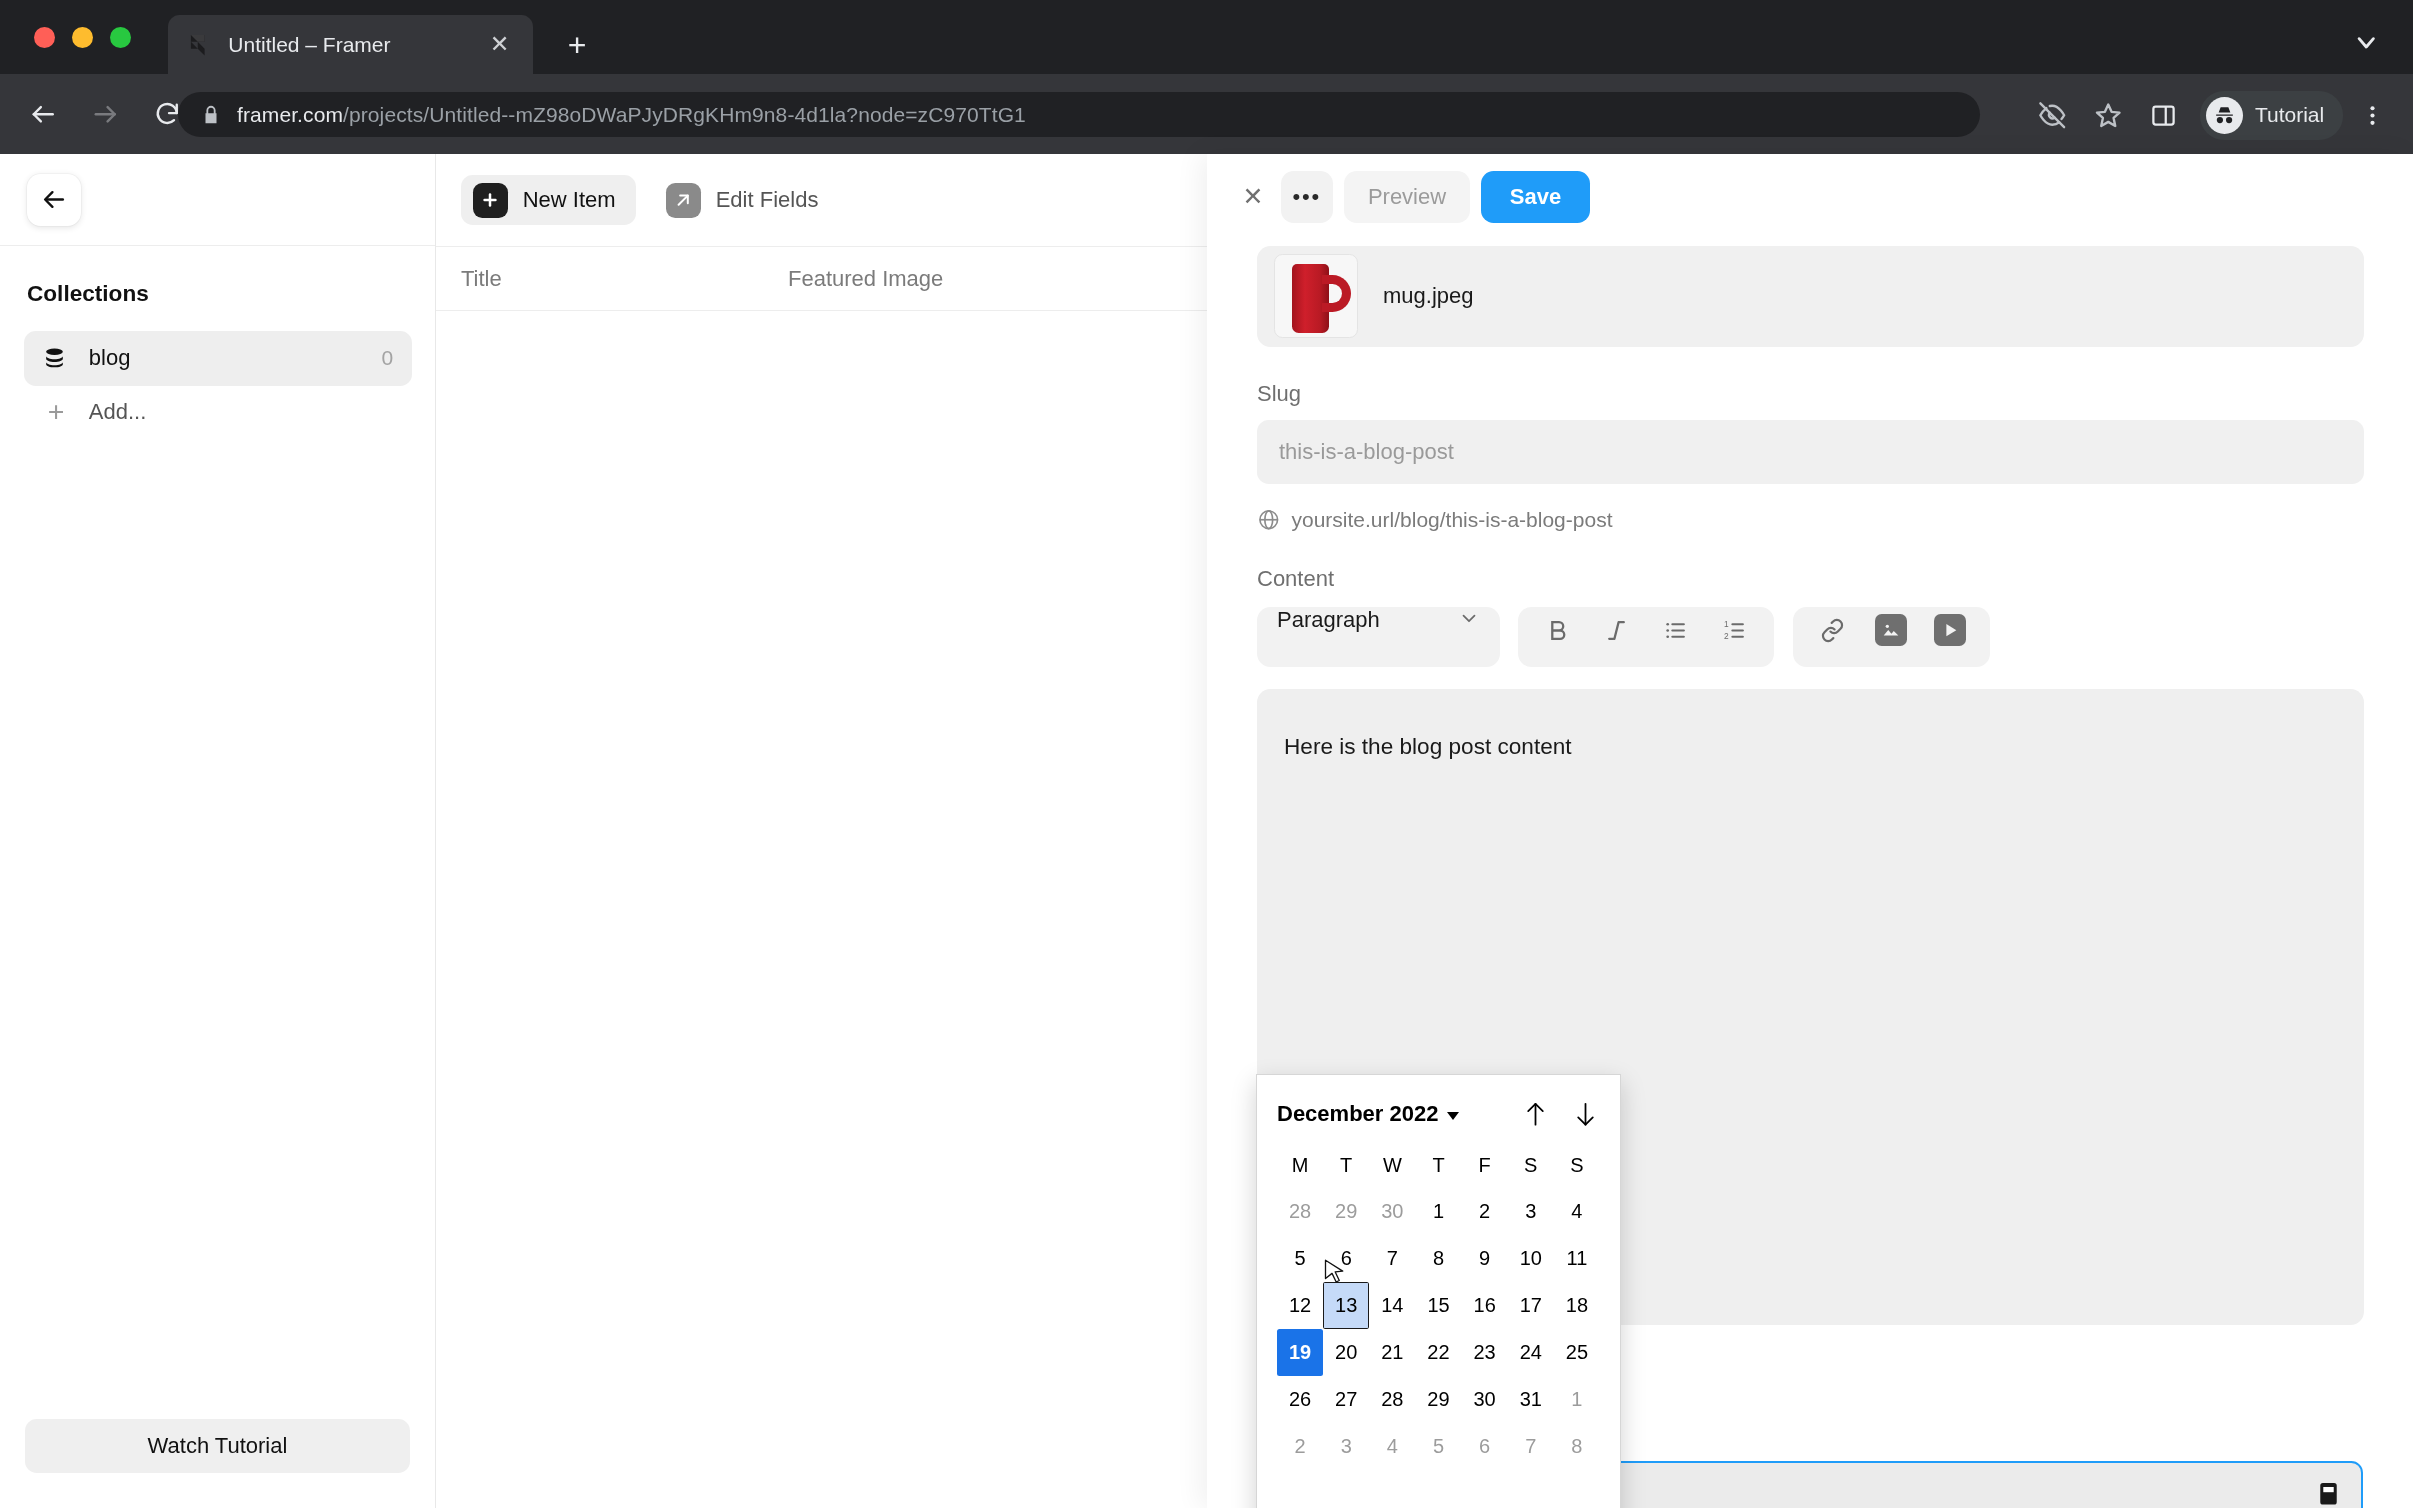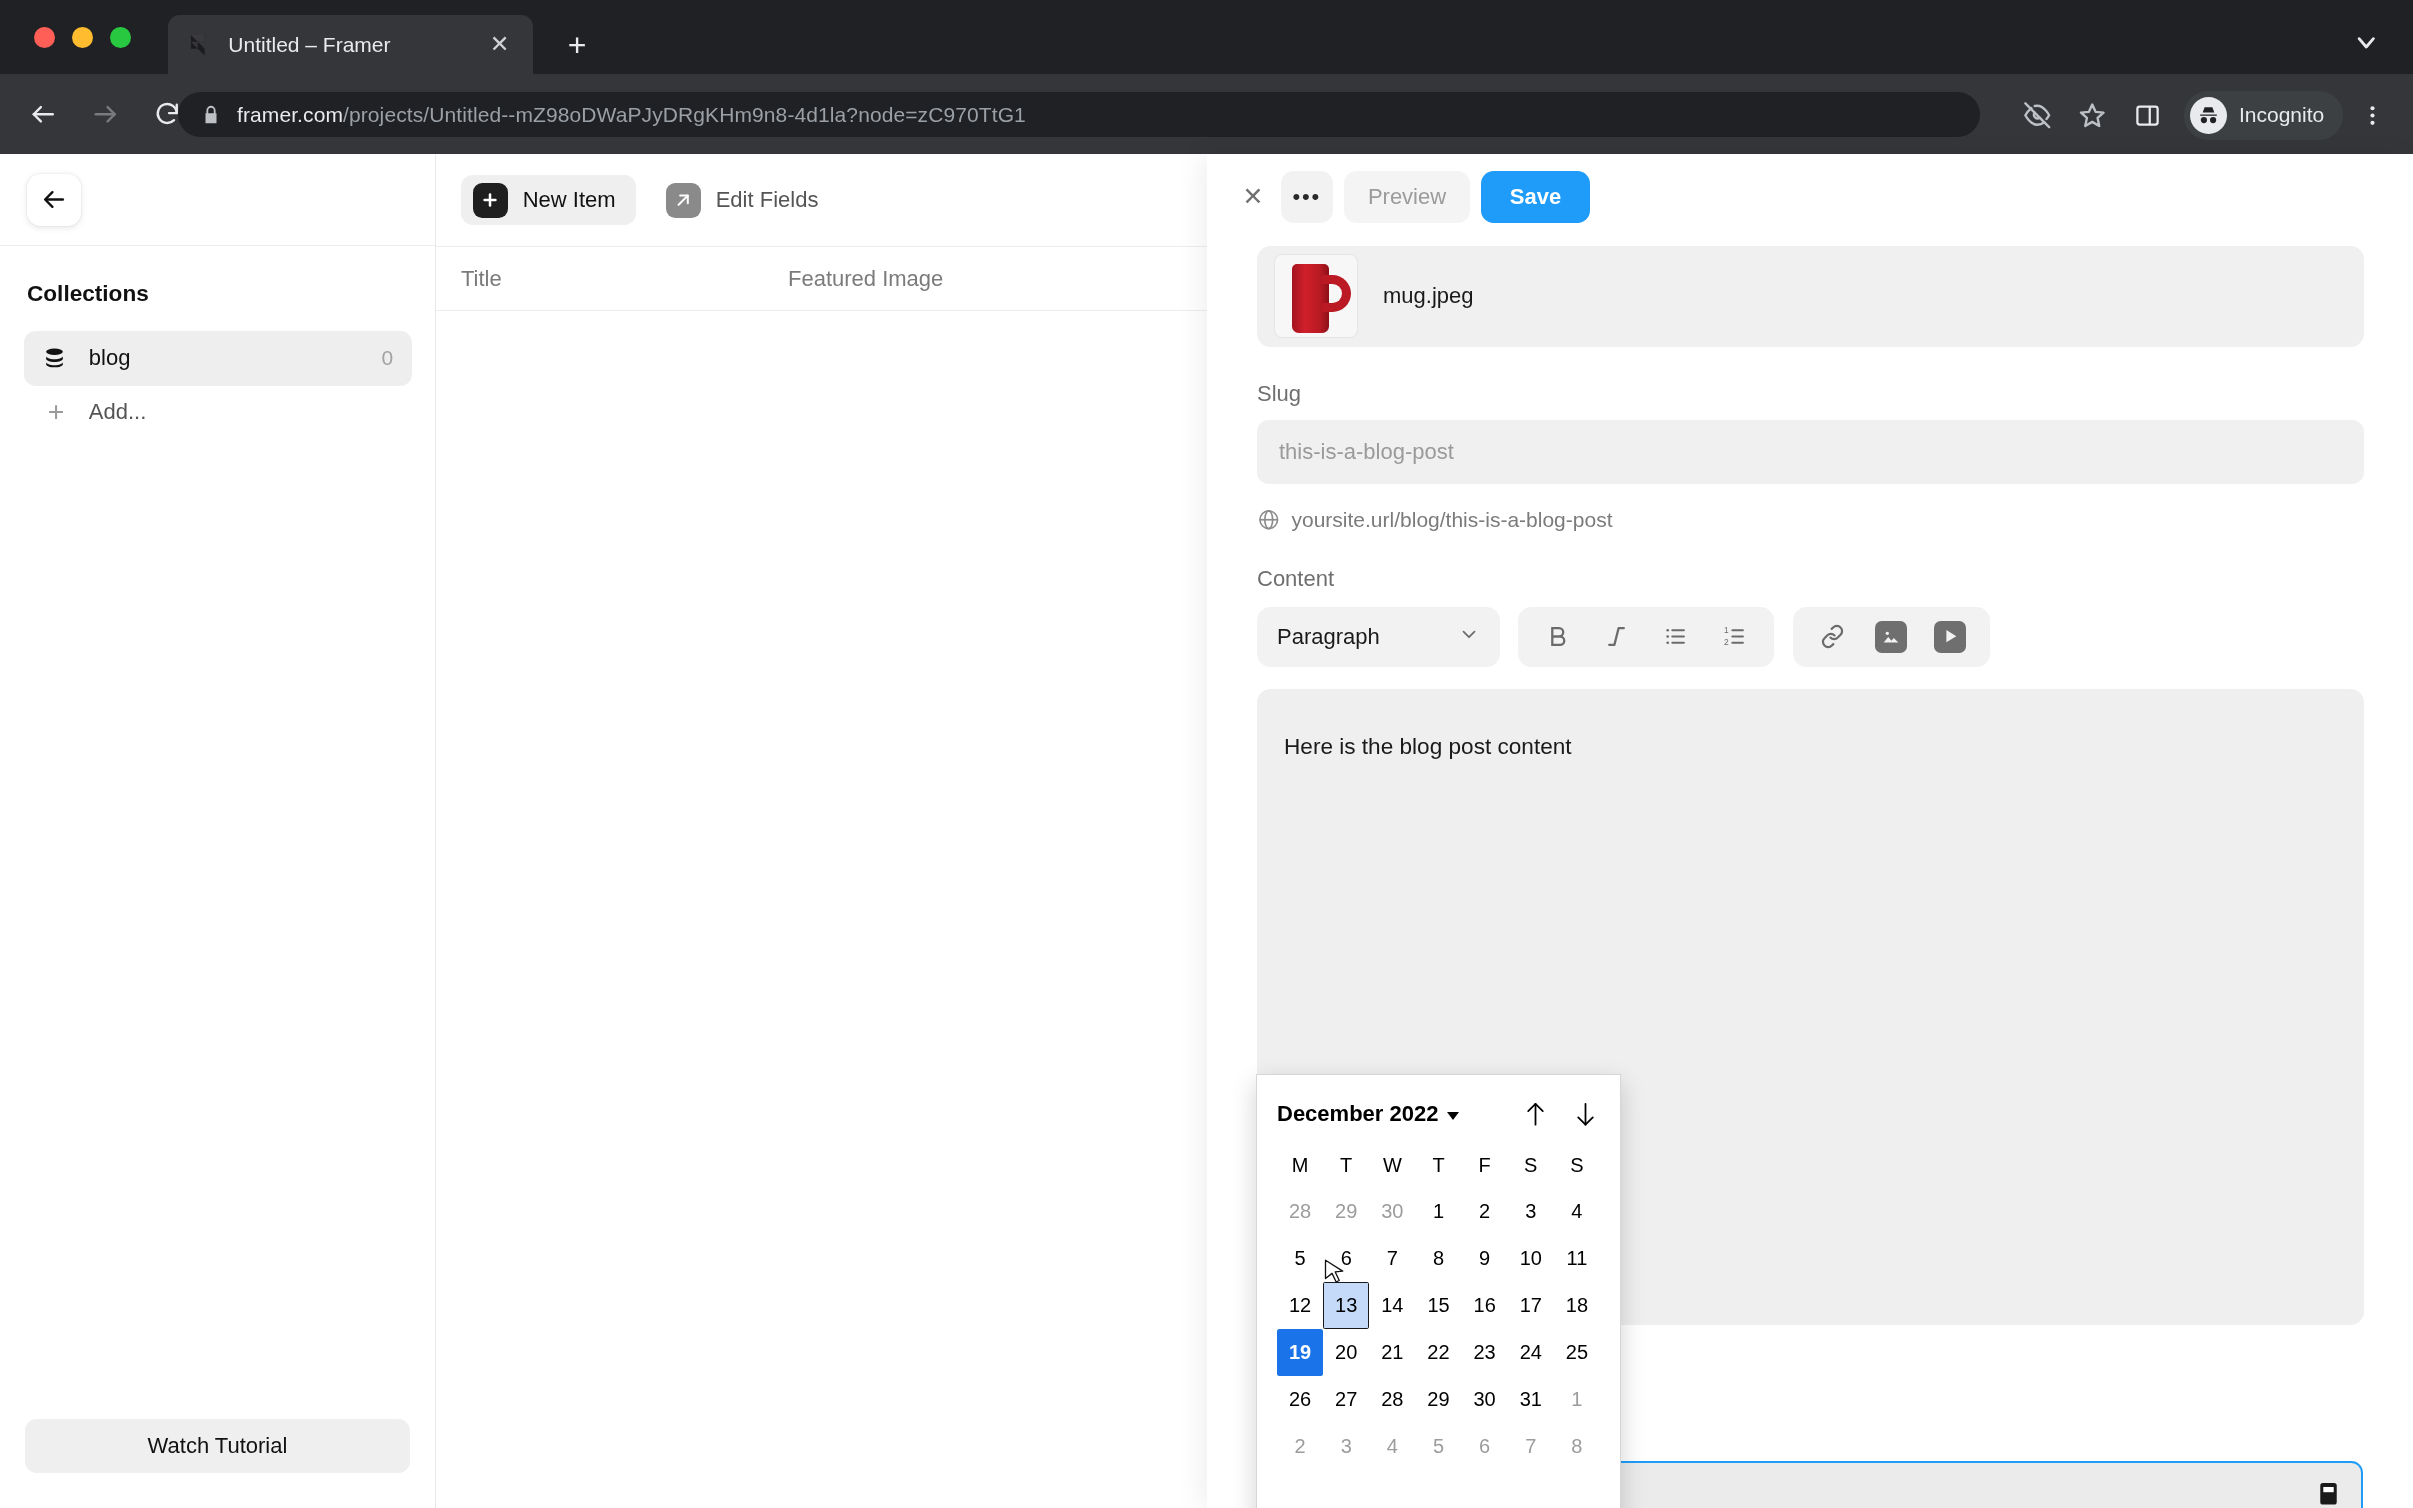--- a/index.html
+++ b/index.html
@@ -266,21 +266,21 @@
     margin-top: 23.5px; display: flex; align-items: center; gap: 11px;
     font-size: 21px; color: #7b7b7b;
   }
   .globe { width: 23.5px; height: 23.5px; flex: 0 0 23.5px; }
 
   .editor-toolbar {
     margin-top: 15px; display: flex; align-items: center; gap: 18.4px;
   }
   .etb-group {
     background: #f2f2f2; border-radius: 13.4px;
-    display: flex; align-items: center; height: 60px; padding: 0 10px;
+    display: flex; height: 60px; padding: 0 10px;
   }
   .etb-select {
     width: 243px; justify-content: space-between; padding: 0 20px;
     font-size: 22px; color: #1a1a1a;
   }
   .etb-btn {
     width: 59px; height: 47px; border-radius: 8.4px;
     display: flex; align-items: center; justify-content: center;
   }
   .etb-icon-sq {
@@ -445,21 +445,21 @@
           </svg>
       </div>
       <div class="incognito-pill">
         <span class="incognito-badge">
           <svg width="25" height="25" viewBox="0 0 24 24" fill="#202124">
               <path d="M8.3 4h7.4l1.9 5H6.4zM4 11h16v1.2H4z"></path>
               <circle cx="7.6" cy="16.4" r="3"></circle>
               <circle cx="16.4" cy="16.4" r="3"></circle>
             </svg>
         </span>
-        <span class="incognito-label">Incognito</span>
+        <span class="incognito-label">Tutorial</span>
       </div>
       <div class="tb-icon">
         <svg width="25" height="25" viewBox="0 0 24 24" fill="#e8eaed">
             <circle cx="12" cy="5" r="2"></circle>
             <circle cx="12" cy="12" r="2"></circle>
             <circle cx="12" cy="19" r="2"></circle>
           </svg>
       </div>
     </div>
   </div>

